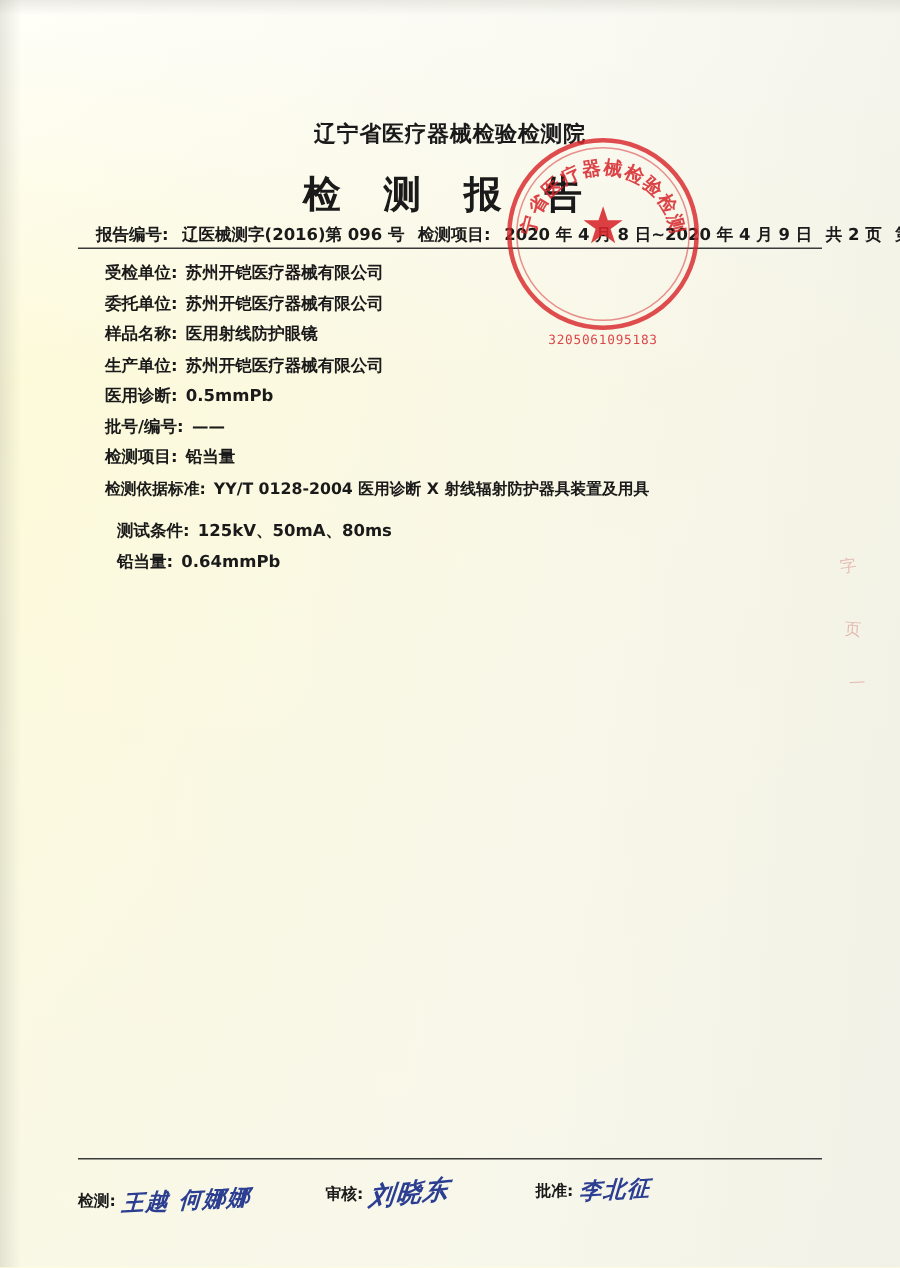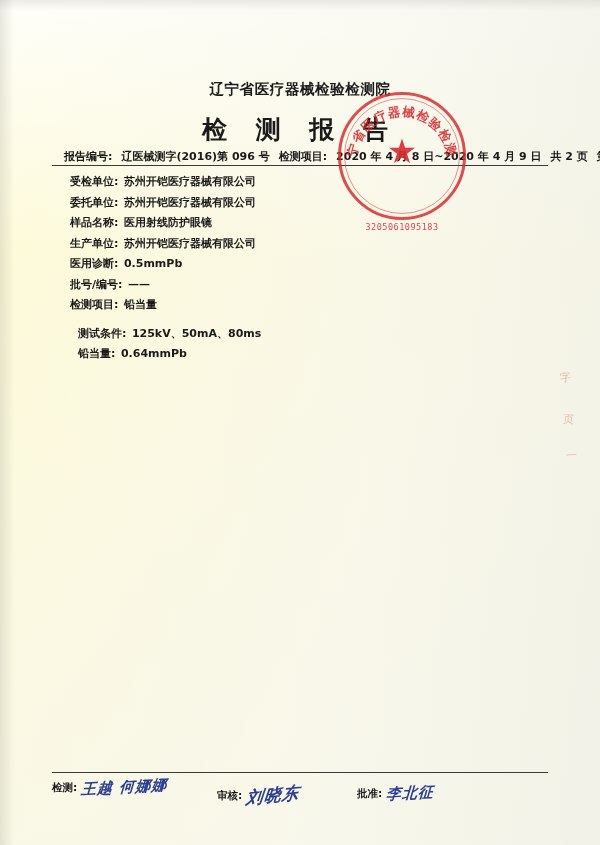--- a/index.html
+++ b/index.html
@@ -183,21 +183,21 @@
     position: absolute;
     top: 778px;
     left: 52px;
     width: 500px;
     height: 36px;
     font-size: 10.5px;
     font-family: "DejaVu Sans", "Liberation Sans", sans-serif;
     font-weight: bold;
   }
   .sign-block { position: absolute; display: flex; align-items: center; }
-  .sign-a { left: 0px; top: 0; }
+  .sign-a { left: 0px; top: 13px; }
   .sign-b { left: 165px; top: 6px; }
   .sign-c { left: 305px; top: 6px; text-align: right; }
   .sig-ink {
     margin-left: 4px;
     color: #1b2f8a;
     font-family: "DejaVu Serif", serif;
     font-size: 15px;
     font-weight: bold;
     font-style: italic;
     letter-spacing: 1px;
@@ -254,20 +254,24 @@
       <span class="label">医用诊断:</span>
       <span class="value">0.5mmPb</span>
     </div>
     <div class="field">
       <span class="label">批号/编号:</span>
       <span class="value">——</span>
     </div>
     <div class="field">
       <span class="label">检测项目:</span>
       <span class="value">铅当量</span>
+    </div>
+    <div class="field small">
+      <span class="label">检测依据标准:</span>
+      <span class="value">YY/T 0128-2004 医用诊断 X 射线辐射防护器具装置及用具</span>
     </div>
 
     <div style="height:8px"></div>
 
     <div class="field field-indent">
       <span class="label">测试条件:</span>
       <span class="value">125kV、50mA、80ms</span>
     </div>
     <div class="field field-indent">
       <span class="label">铅当量:</span>

